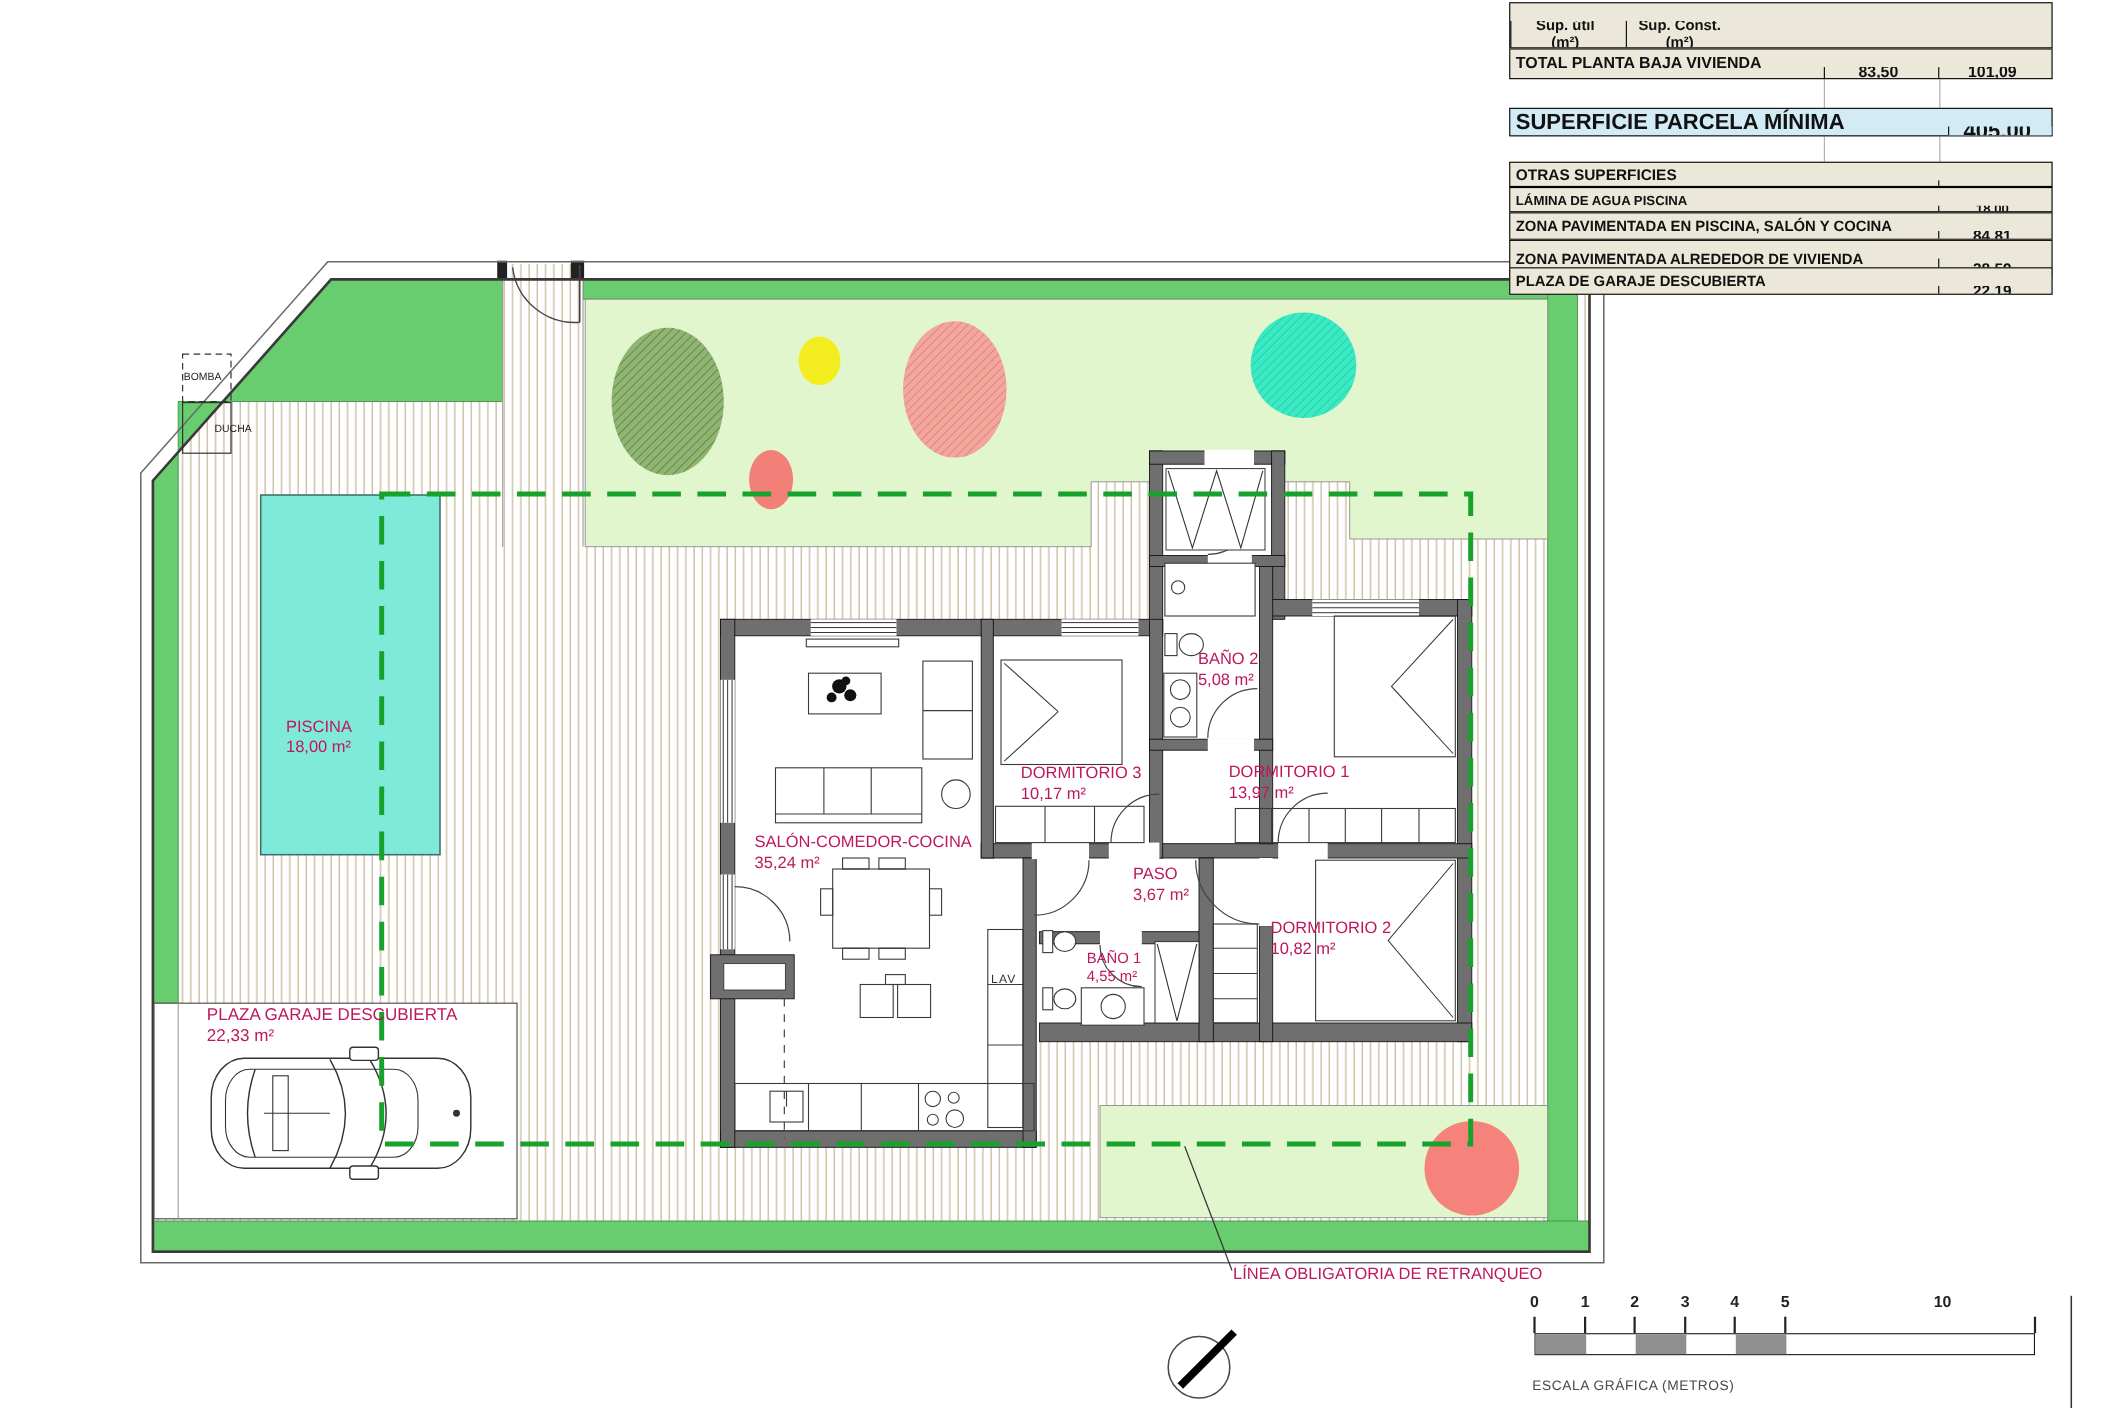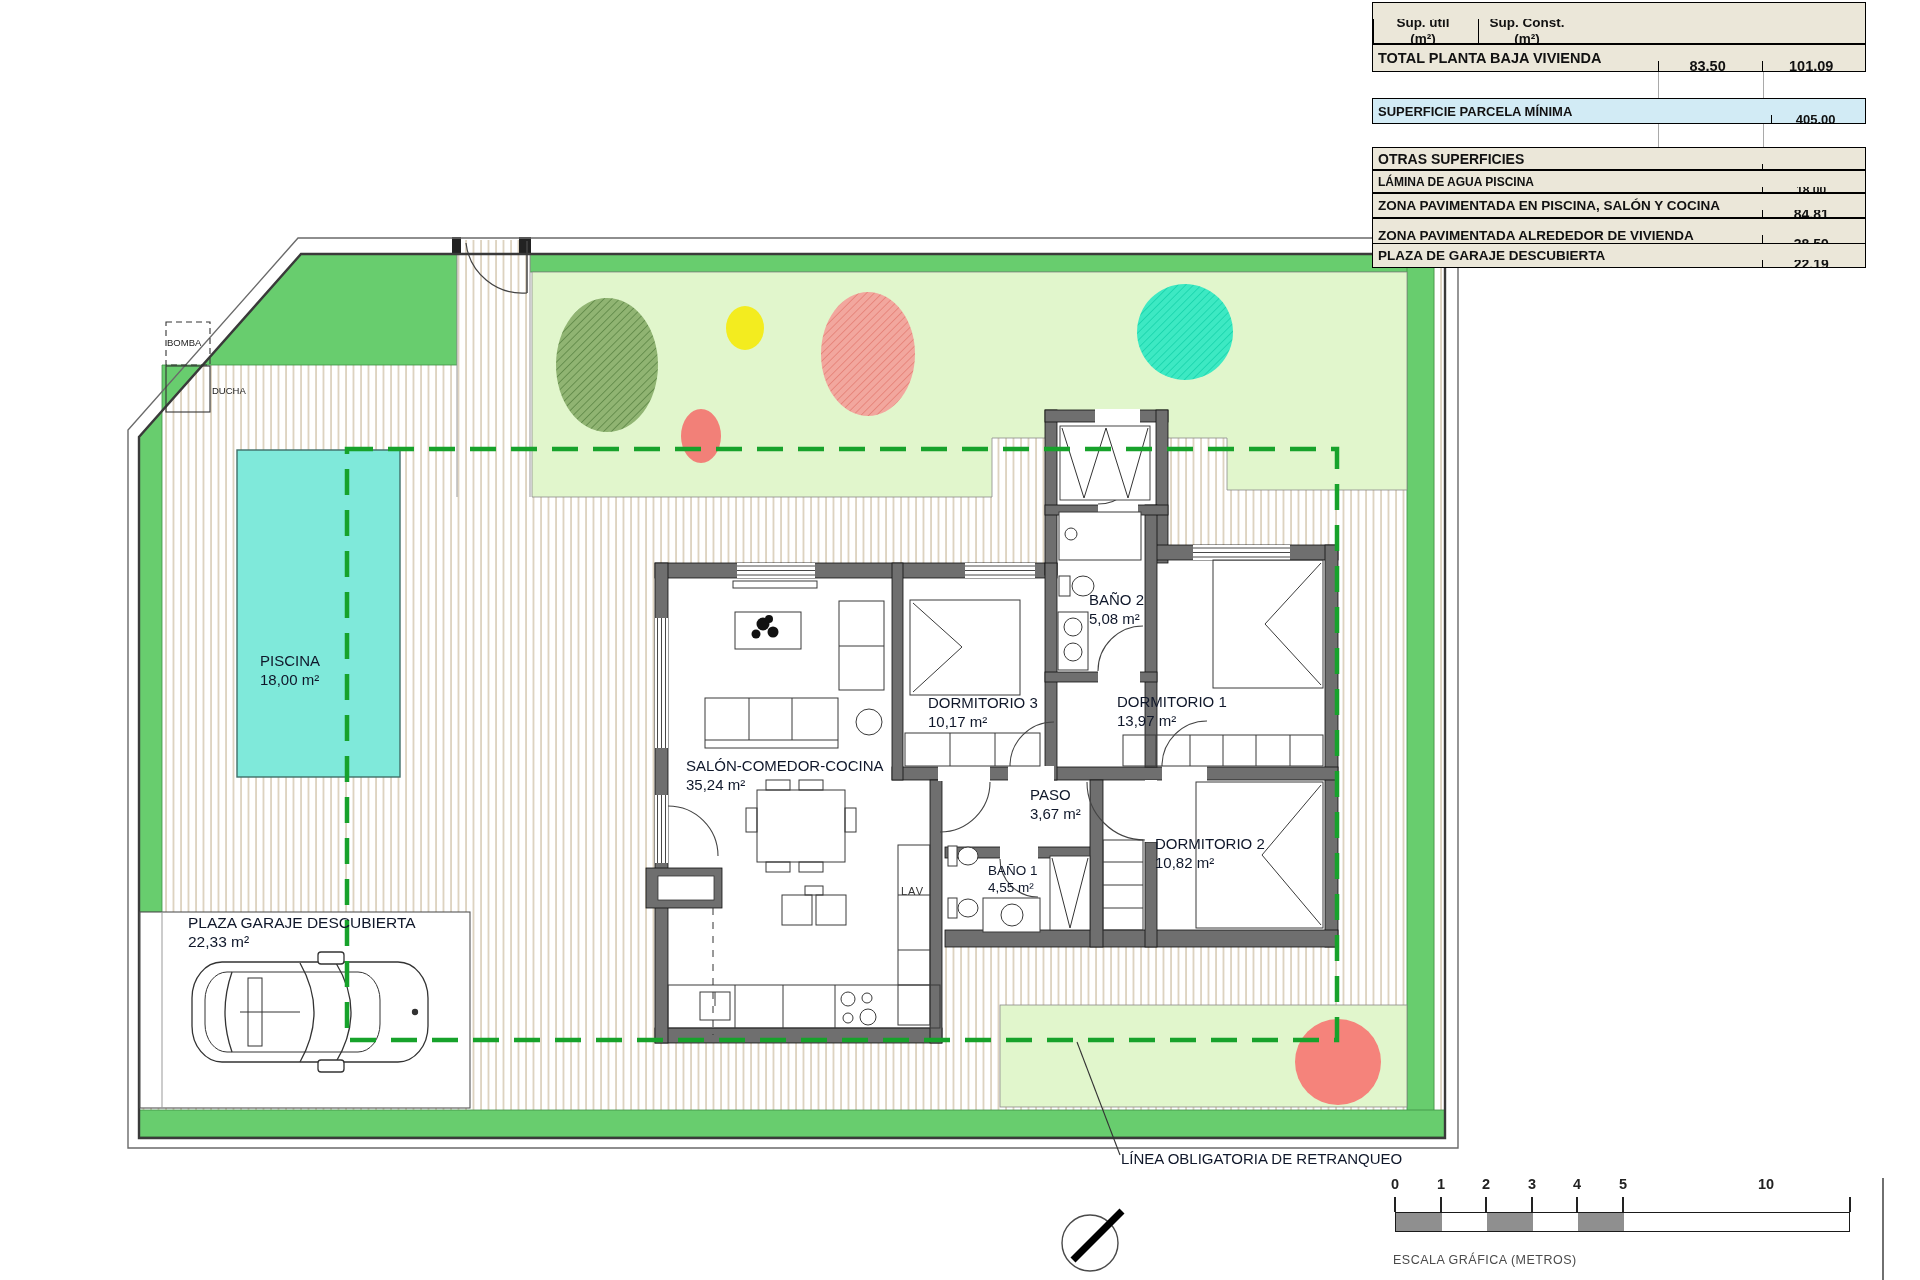--- a/index.html
+++ b/index.html
@@ -1,19 +1,19 @@
 <!DOCTYPE html>
 <html><head>
 <meta charset="utf-8">
 <style>
   html,body{margin:0;padding:0;background:#ffffff;}
   #canvas{position:relative;width:1920px;height:1280px;background:#ffffff;overflow:hidden;
           font-family:"Liberation Sans", sans-serif;}
   svg{position:absolute;left:0;top:0;}
-  .lbl{position:absolute;color:#0f172a;font-size:15px;line-height:1.25;white-space:nowrap;}
+  .lbl{position:absolute;color:#be185d;font-size:15px;line-height:1.25;white-space:nowrap;}
   .lbl .area{display:block;}
   .tiny{font-size:9.5px;color:#222;}
   .lav{font-size:11px;color:#333;letter-spacing:1px;margin-top:24px;}
   
   .trow{position:absolute;left:1372px;width:494px;display:flex;box-sizing:border-box;
         border:1.7px solid #000;background:#ebe7d9;color:#111;font-weight:bold;}
   .trow .c{box-sizing:border-box;display:flex;align-items:center;overflow:hidden;}
   .trow .clabel{padding-left:5px;}
   .trow .cnum{justify-content:center;padding-right:6px;border-left:1.7px solid #000;margin-top:16px;}
   .hdr2{flex-direction:column;justify-content:center;text-align:center;font-size:13.5px;line-height:1.15;}
@@ -295,21 +295,21 @@
 
 <div class="lbl" style="left:260px;top:652px;">
   <span>PISCINA</span>
   <span class="area">18,00 m²</span>
 </div>
 <div class="lbl" style="left:188px;top:913px;font-size:15.5px;">
   <span>PLAZA GARAJE DESCUBIERTA</span>
   <span class="area">22,33 m²</span>
 </div>
 <div class="lbl tiny" style="left:167px;top:337px;">BOMBA</div>
-<div class="lbl tiny" style="left:176px;top:385px;padding-left:36px;">DUCHA</div>
+<div class="lbl tiny" style="left:159px;top:385px;padding-left:36px;">DUCHA</div>
 <div class="lbl lav" style="left:901px;top:861px;">LAV</div>
 
 <div class="lbl" style="left:686px;top:757px;">
   <span>SALÓN-COMEDOR-COCINA</span>
   <span class="area">35,24 m²</span>
 </div>
 <div class="lbl" style="left:928px;top:694px;">
   <span>DORMITORIO 3</span>
   <span class="area">10,17 m²</span>
 </div>
@@ -349,21 +349,21 @@
       <span>(m²)</span>
     </div>
   </div>
 
   <div class="trow" style="top:44px;height:28px;font-size:14.5px;">
     <div class="c clabel" style="width:286px;">TOTAL PLANTA BAJA VIVIENDA</div>
     <div class="c cnum" style="width:105px;">83,50</div>
     <div class="c cnum" style="width:103px;">101,09</div>
   </div>
 
-  <div class="trow blue" style="top:98px;height:26px;font-size:13px;gap:45px;">
+  <div class="trow blue" style="top:98px;height:26px;font-size:20px;gap:45px;">
     <div class="c clabel" style="width:391px;">SUPERFICIE PARCELA MÍNIMA</div>
     <div class="c cnum blue" style="width:103px;">405,00</div>
   </div>
 
   <div class="trow" style="top:147px;height:23px;font-size:14px;">
     <div class="c clabel" style="width:391px;">OTRAS SUPERFICIES</div>
     <div class="c cnum" style="width:103px;"></div>
   </div>
   <div class="trow" style="top:170px;height:23px;font-size:12px;">
     <div class="c clabel" style="width:391px;">LÁMINA DE AGUA PISCINA</div>

